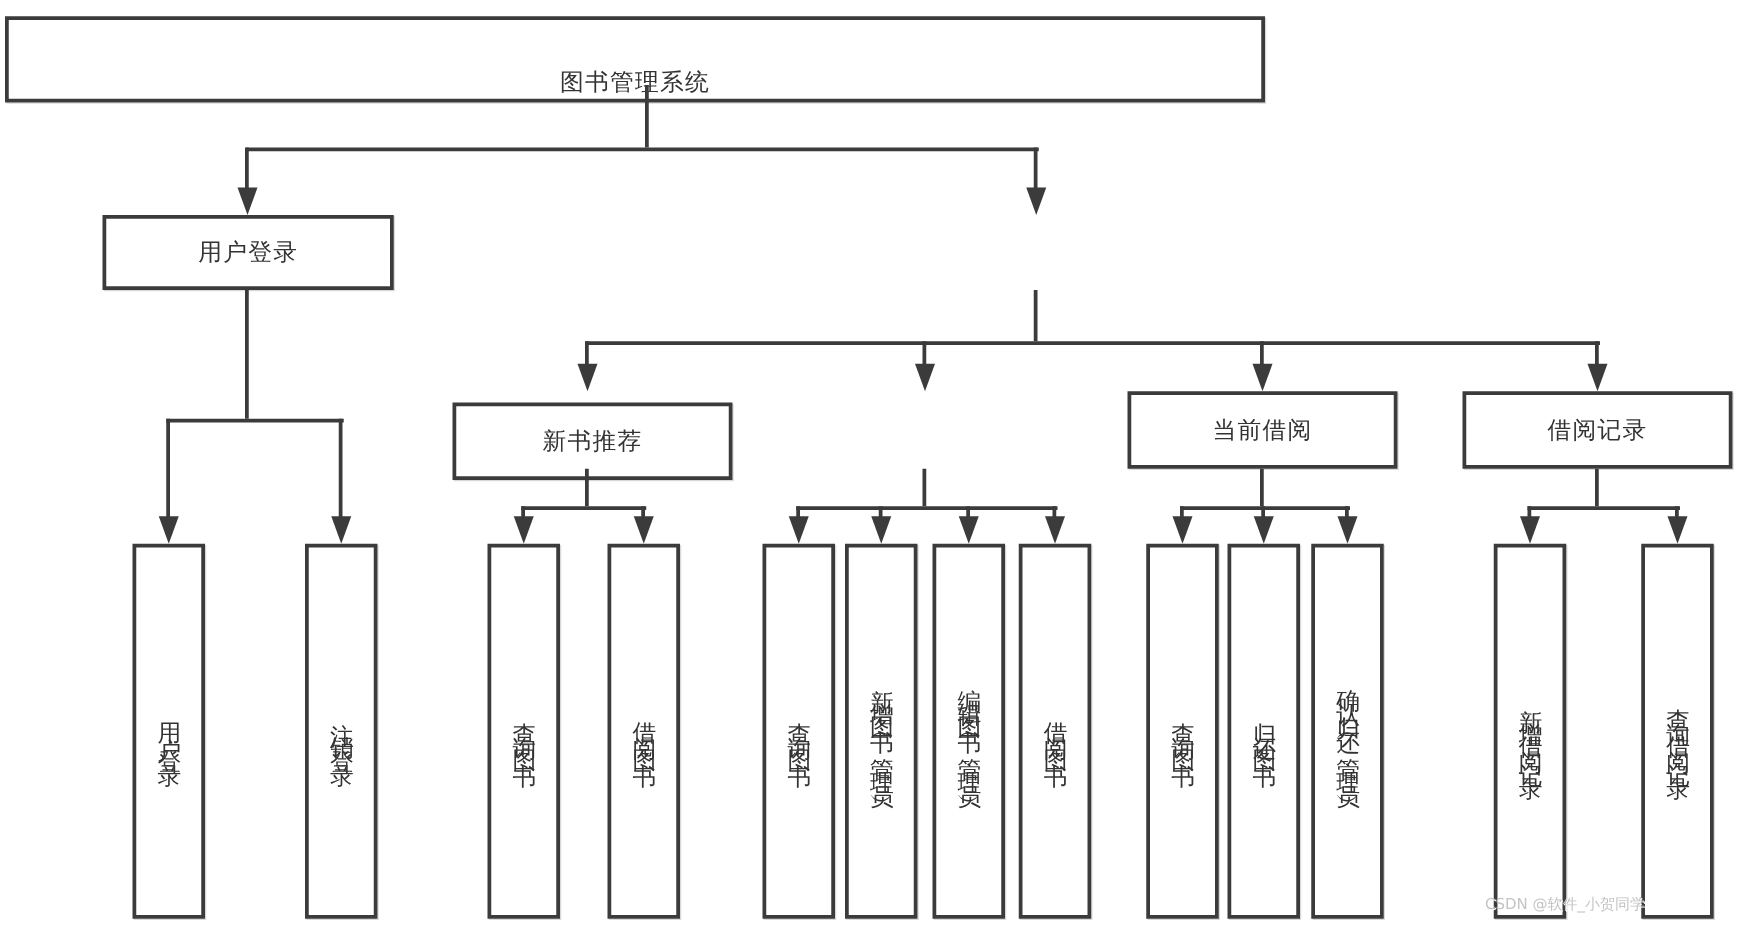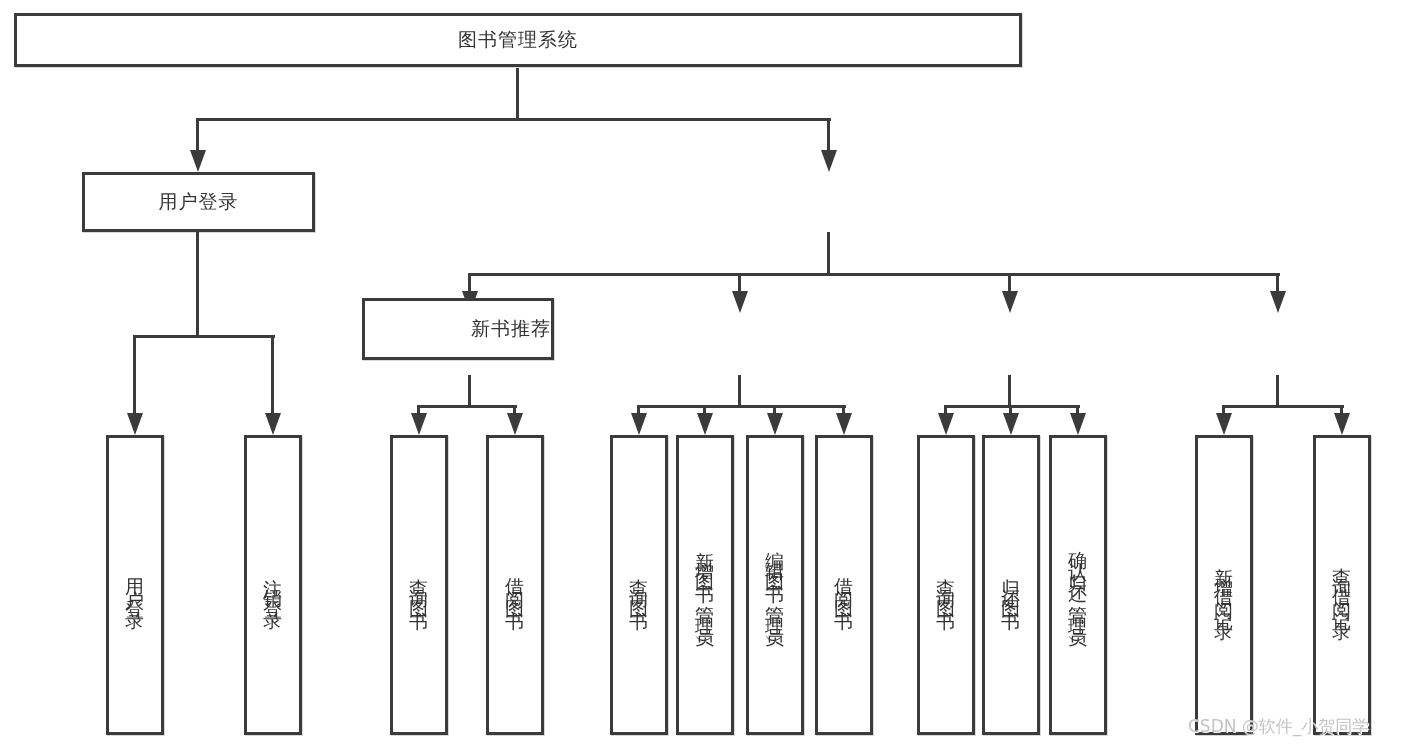--- a/index.html
+++ b/index.html
@@ -53,31 +53,31 @@
     height: 0;
     border-left: 8px solid transparent;
     border-right: 8px solid transparent;
     border-top: 22px solid #3b3b3b;
   }
   .watermark {
     position: absolute;
     left: 1188px;
     top: 715px;
     color: #c4c4c4;
-    font-size: 17px;
+    font-size: 12px;
     white-space: nowrap;
     text-shadow: 1px 1px 0 #ffffff;
   }
 </style>
 </head>
 <body>
 
 <div id="canvas">
 
-  <div class="box" style="left:14px; top:13px; width:1008px; height:54px;">
+  <div class="box" style="left:4px; top:13px; width:1008px; height:69px;align-items:flex-end;">
     <span>图书管理系统</span>
   </div>
 
   <div class="vline" style="left:516px; top:68px; width:3px; height:50px;"></div>
   <div class="hline" style="left:197px; top:118px; width:634px; height:3px;"></div>
   <div class="vline" style="left:196px; top:118px; width:3px; height:38px;"></div>
   <div class="arrow" style="left:190px; top:150px;"></div>
   <div class="vline" style="left:827px; top:118px; width:3px; height:38px;"></div>
   <div class="arrow" style="left:821px; top:150px;"></div>
 
@@ -96,22 +96,28 @@
   <div class="hline" style="left:468px; top:273px; width:812px; height:3px;"></div>
   <div class="vline" style="left:468px; top:273px; width:3px; height:24px;"></div>
   <div class="arrow" style="left:462px; top:291px;"></div>
   <div class="vline" style="left:738px; top:273px; width:3px; height:24px;"></div>
   <div class="arrow" style="left:732px; top:291px;"></div>
   <div class="vline" style="left:1008px; top:273px; width:3px; height:24px;"></div>
   <div class="arrow" style="left:1002px; top:291px;"></div>
   <div class="vline" style="left:1276px; top:273px; width:3px; height:24px;"></div>
   <div class="arrow" style="left:1270px; top:291px;"></div>
 
-  <div class="box" style="left:362px; top:298px; width:192px; height:62px;justify-content:flex-end;">
+  <div class="box" style="left:362px; top:322px; width:224px; height:62px;">
     <span>新书推荐</span>
+  </div>
+  <div class="box" style="left:902px; top:313px; width:216px; height:62px;">
+    <span>当前借阅</span>
+  </div>
+  <div class="box" style="left:1170px; top:313px; width:216px; height:62px;">
+    <span>借阅记录</span>
   </div>
 
   <div class="vline" style="left:468px; top:375px; width:3px; height:30px;"></div>
   <div class="hline" style="left:417px; top:405px; width:100px; height:3px;"></div>
   <div class="vline" style="left:417px; top:405px; width:3px; height:12px;"></div>
   <div class="arrow" style="left:411px; top:413px;"></div>
   <div class="vline" style="left:513px; top:405px; width:3px; height:12px;"></div>
   <div class="arrow" style="left:507px; top:413px;"></div>
 
   <div class="vline" style="left:738px; top:375px; width:3px; height:30px;"></div>

